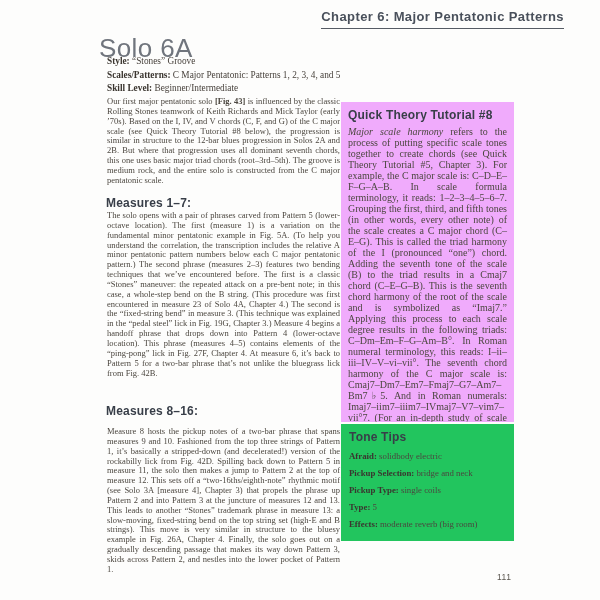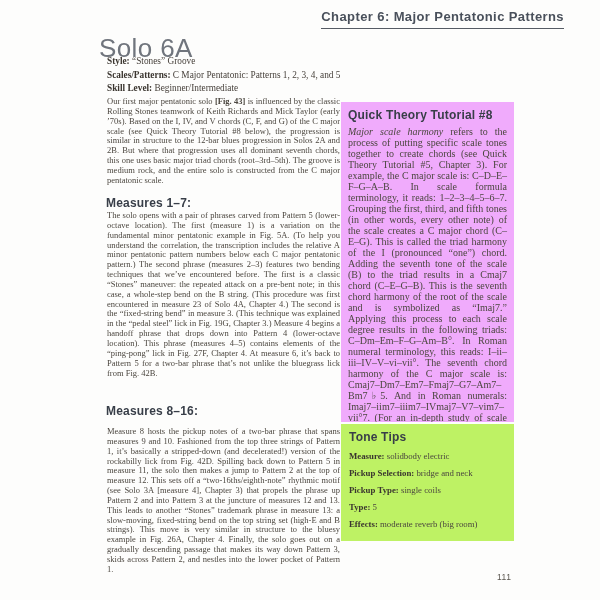--- a/index.html
+++ b/index.html
@@ -71,21 +71,21 @@
     color:#383e48;
   }
   .theory-body{
     margin:0;
     font-size:10px;line-height:11px;
     text-align:justify;color:#4b463f;
   }
   .theory-body em{font-style:italic;}
   .tips-box{
     position:absolute;left:341px;top:424px;width:173px;
-    background:#bef264;
+    background:#22c55e;
     padding:6px 8px 8px 8px;box-sizing:border-box;
   }
   .tip-row{
     font-size:8.8px;line-height:17px;color:#4b463f;
     white-space:nowrap;overflow:hidden;
   }
   .tip-row b{color:#3a352f;}
   
   .page-number{
     position:absolute;left:497px;top:572px;
@@ -124,21 +124,21 @@
     <p>Measure 8 hosts the pickup notes of a two-bar phrase that spans measures 9 and 10. Fashioned from the top three strings of Pattern 1, it’s basically a stripped-down (and decelerated!) version of the rockabilly lick from Fig. 42D. Spilling back down to Pattern 5 in measure 11, the solo then makes a jump to Pattern 2 at the top of measure 12. This sets off a “two-16ths/eighth-note” rhythmic motif (see Solo 3A [measure 4], Chapter 3) that propels the phrase up Pattern 2 and into Pattern 3 at the juncture of measures 12 and 13. This leads to another “Stones” trademark phrase in measure 13: a slow-moving, fixed-string bend on the top string set (high-E and B strings). This move is very similar in structure to the bluesy example in Fig. 26A, Chapter 4. Finally, the solo goes out on a gradually descending passage that makes its way down Pattern 3, skids across Pattern 2, and nestles into the lower pocket of Pattern 1.</p>
   </div>
 
   <div class="theory-box">
     <h3 class="box-title">Quick Theory Tutorial #8</h3>
     <p class="theory-body"><em>Major scale harmony</em><span> refers to the process of putting specific scale tones together to create chords (see Quick Theory Tutorial #5, Chapter 3). For example, the C major scale is: C–D–E–F–G–A–B. In scale formula terminology, it reads: 1–2–3–4–5–6–7. Grouping the first, third, and fifth tones (in other words, every other note) of the scale creates a C major chord (C–E–G). This is called the triad harmony of the I (pronounced “one”) chord. Adding the seventh tone of the scale (B) to the triad results in a Cmaj7 chord (C–E–G–B). This is the seventh chord harmony of the root of the scale and is symbolized as “Imaj7.” Applying this process to each scale degree results in the following triads: C–Dm–Em–F–G–Am–B°. In Roman numeral terminology, this reads: I–ii–iii–IV–V–vi–vii°. The seventh chord harmony of the C major scale is: Cmaj7–Dm7–Em7–Fmaj7–G7–Am7–Bm7♭5. And in Roman numerals: Imaj7–iim7–iiim7–IVmaj7–V7–vim7–vii°7. (For an in-depth study of scale harmony, refer to the suggested companion book </span><em>Music Theory for Guitarists: Everything You Ever Wanted to Know but Were Afraid to Ask</em><span> [Hal Leonard].)</span></p>
   </div>
 
   <div class="tips-box">
     <h3 class="box-title">Tone Tips</h3>
-    <div class="tip-row"><b>Measure:</b> <span>solidbody electric</span></div>
+    <div class="tip-row"><b>Afraid:</b> <span>solidbody electric</span></div>
     <div class="tip-row"><b>Pickup Selection:</b> <span>bridge and neck</span></div>
     <div class="tip-row"><b>Pickup Type:</b> <span>single coils</span></div>
     <div class="tip-row"><b>Type:</b> <span>5</span></div>
     <div class="tip-row"><b>Effects:</b> <span>moderate reverb (big room)</span></div>
   </div>
 
   <div class="page-number">111</div>
 
 </div>
 

